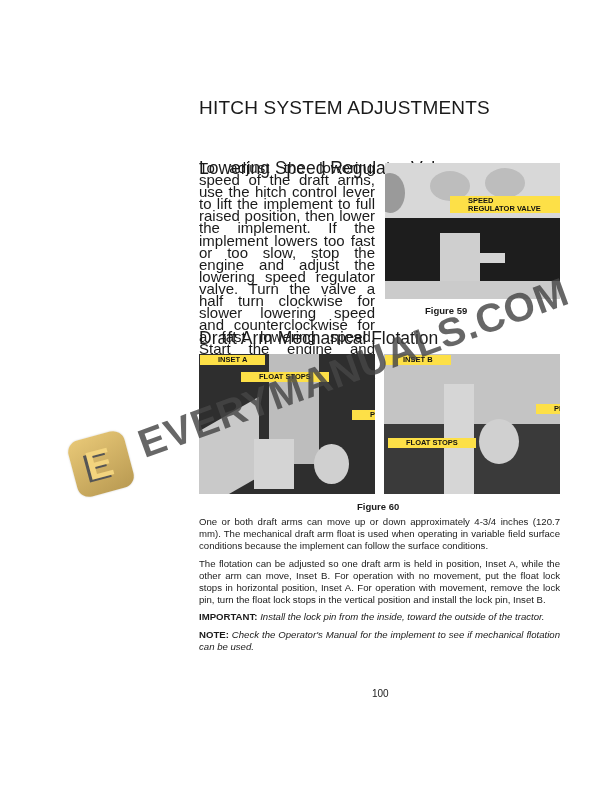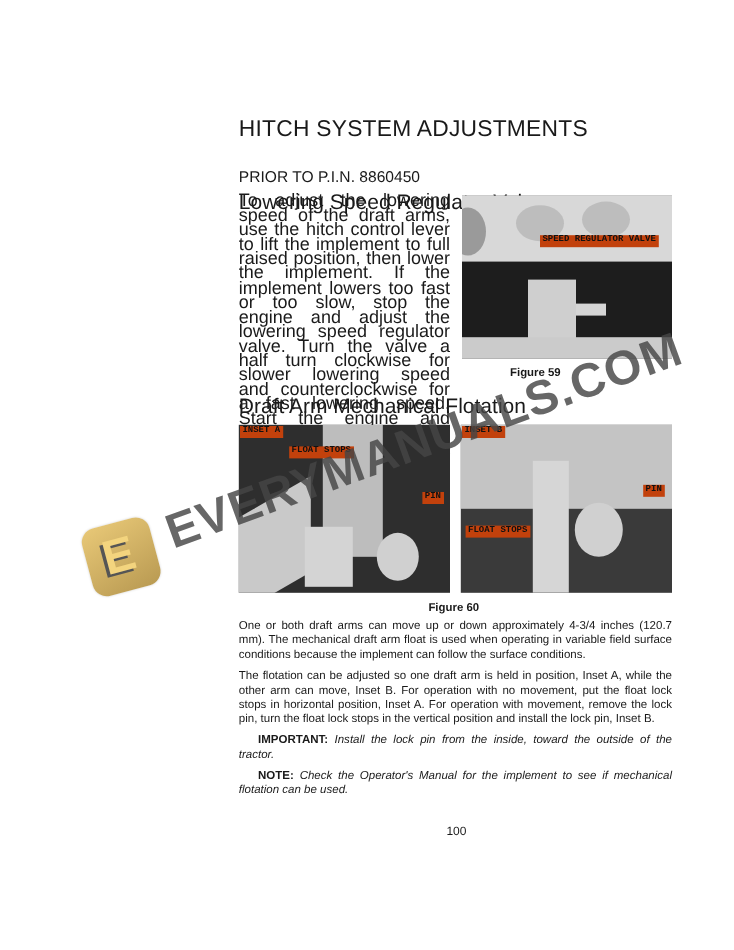--- a/index.html
+++ b/index.html
@@ -9,42 +9,41 @@
   .h2{position:absolute;left:199px;top:120px;font-size:17.5px;line-height:1;margin-top:40px;}
   .h3{position:absolute;left:199px;top:141px;font-size:13px;line-height:1;}
   .para1{position:absolute;left:199px;top:162px;width:176px;font-size:15px;line-height:12.1px;text-align:justify;}
   .fig59{position:absolute;left:385px;top:163px;width:175px;height:136px;background:#7b7b7b;overflow:hidden;}
   .fig59 .bg1{position:absolute;left:0;top:0;width:175px;height:60px;background:#d8d8d8;}
   .fig59 .blk{position:absolute;left:0;top:55px;width:175px;height:70px;background:#1d1d1d;}
   .fig59 .body{position:absolute;left:55px;top:70px;width:40px;height:50px;background:#cfcfcf;}
   .fig59 .stem{position:absolute;left:95px;top:90px;width:25px;height:10px;background:#d5d5d5;}
   .fig59 .cir{position:absolute;border-radius:50%;background:#9a9a9a;}
   .fig59 .bottom{position:absolute;left:0;top:118px;width:175px;height:18px;background:#cbcbcb;}
-  .label{position:absolute;background:#c2410c;font-weight:bold;font-size:7.5px;padding:1px 2px;line-height:1;color:#111;font-family:Liberation Mono, monospace;}
+  .label{position:absolute;background:#fde047;font-weight:bold;font-size:7.5px;padding:1px 18px;line-height:1;color:#111;}
   .cap{position:absolute;font-weight:bold;font-size:9.5px;}
   .h2b{position:absolute;left:199px;top:330px;font-size:17.5px;line-height:1;}
   .insetA{position:absolute;left:199px;top:354px;width:176px;height:140px;background:#2e2e2e;overflow:hidden;text-align:right;}
   .insetB{position:absolute;left:384px;top:354px;width:176px;height:140px;background:#3a3a3a;overflow:hidden;}
   .shape{position:absolute;}
   .body2{position:absolute;left:199px;top:516px;width:361px;font-size:9.6px;line-height:12.2px;text-align:justify;}
   .body2 p{margin:0 0 5px 0;}
-  .body2 b{font-weight:bold;margin-left:16px;}
+  .body2 b{font-weight:bold;}
   .body2 i{font-style:italic;}
   .pnum{position:absolute;left:372px;top:688px;font-size:10px;}
   .wm-logo{position:absolute;left:72px;top:435px;width:58px;height:58px;border-radius:12px;background:linear-gradient(160deg,#e8c877,#b99a52);transform:rotate(-15deg);box-shadow:0 0 2px rgba(0,0,0,.2);}
   .wm-logo span{position:absolute;left:14px;top:6px;font-size:40px;font-weight:bold;color:#f3d47e;text-shadow:-3px 2px 0 #555;}
   .wm-text{position:absolute;left:140px;top:423px;font-size:40px;font-weight:bold;color:rgba(70,70,70,0.82);transform:rotate(-20deg);transform-origin:left center;letter-spacing:1px;white-space:nowrap;}
 </style>
 </head>
 <body>
 
 <div class="page">
   <div class="h1">HITCH SYSTEM ADJUSTMENTS</div>
   <div class="h2">Lowering Speed Regulator Valve</div>
-  <div class="h3">PRIOR TO P.I.N. 8860450</div>
   <div class="para1">To adjust the lowering speed of the draft arms, use the hitch control lever to lift the implement to full raised position, then lower the implement. If the implement lowers too fast or too slow, stop the engine and adjust the lowering speed regulator valve. Turn the valve a half turn clockwise for slower lowering speed and counterclockwise for a fast lowering speed. Start the engine and check the speed again. Do the procedure until a safe and good lowering speed is reached.</div>
 
   <div class="fig59">
     <div class="bg1"></div>
     <div class="cir" style="left:-10px;top:10px;width:30px;height:40px;"></div>
     <div class="cir" style="left:45px;top:8px;width:40px;height:30px;background:#bdbdbd;"></div>
     <div class="cir" style="left:100px;top:5px;width:40px;height:30px;background:#bdbdbd;"></div>
     <div class="cir" style="left:150px;top:60px;width:35px;height:35px;"></div>
     <div class="blk"></div>
     <div class="body"></div>

